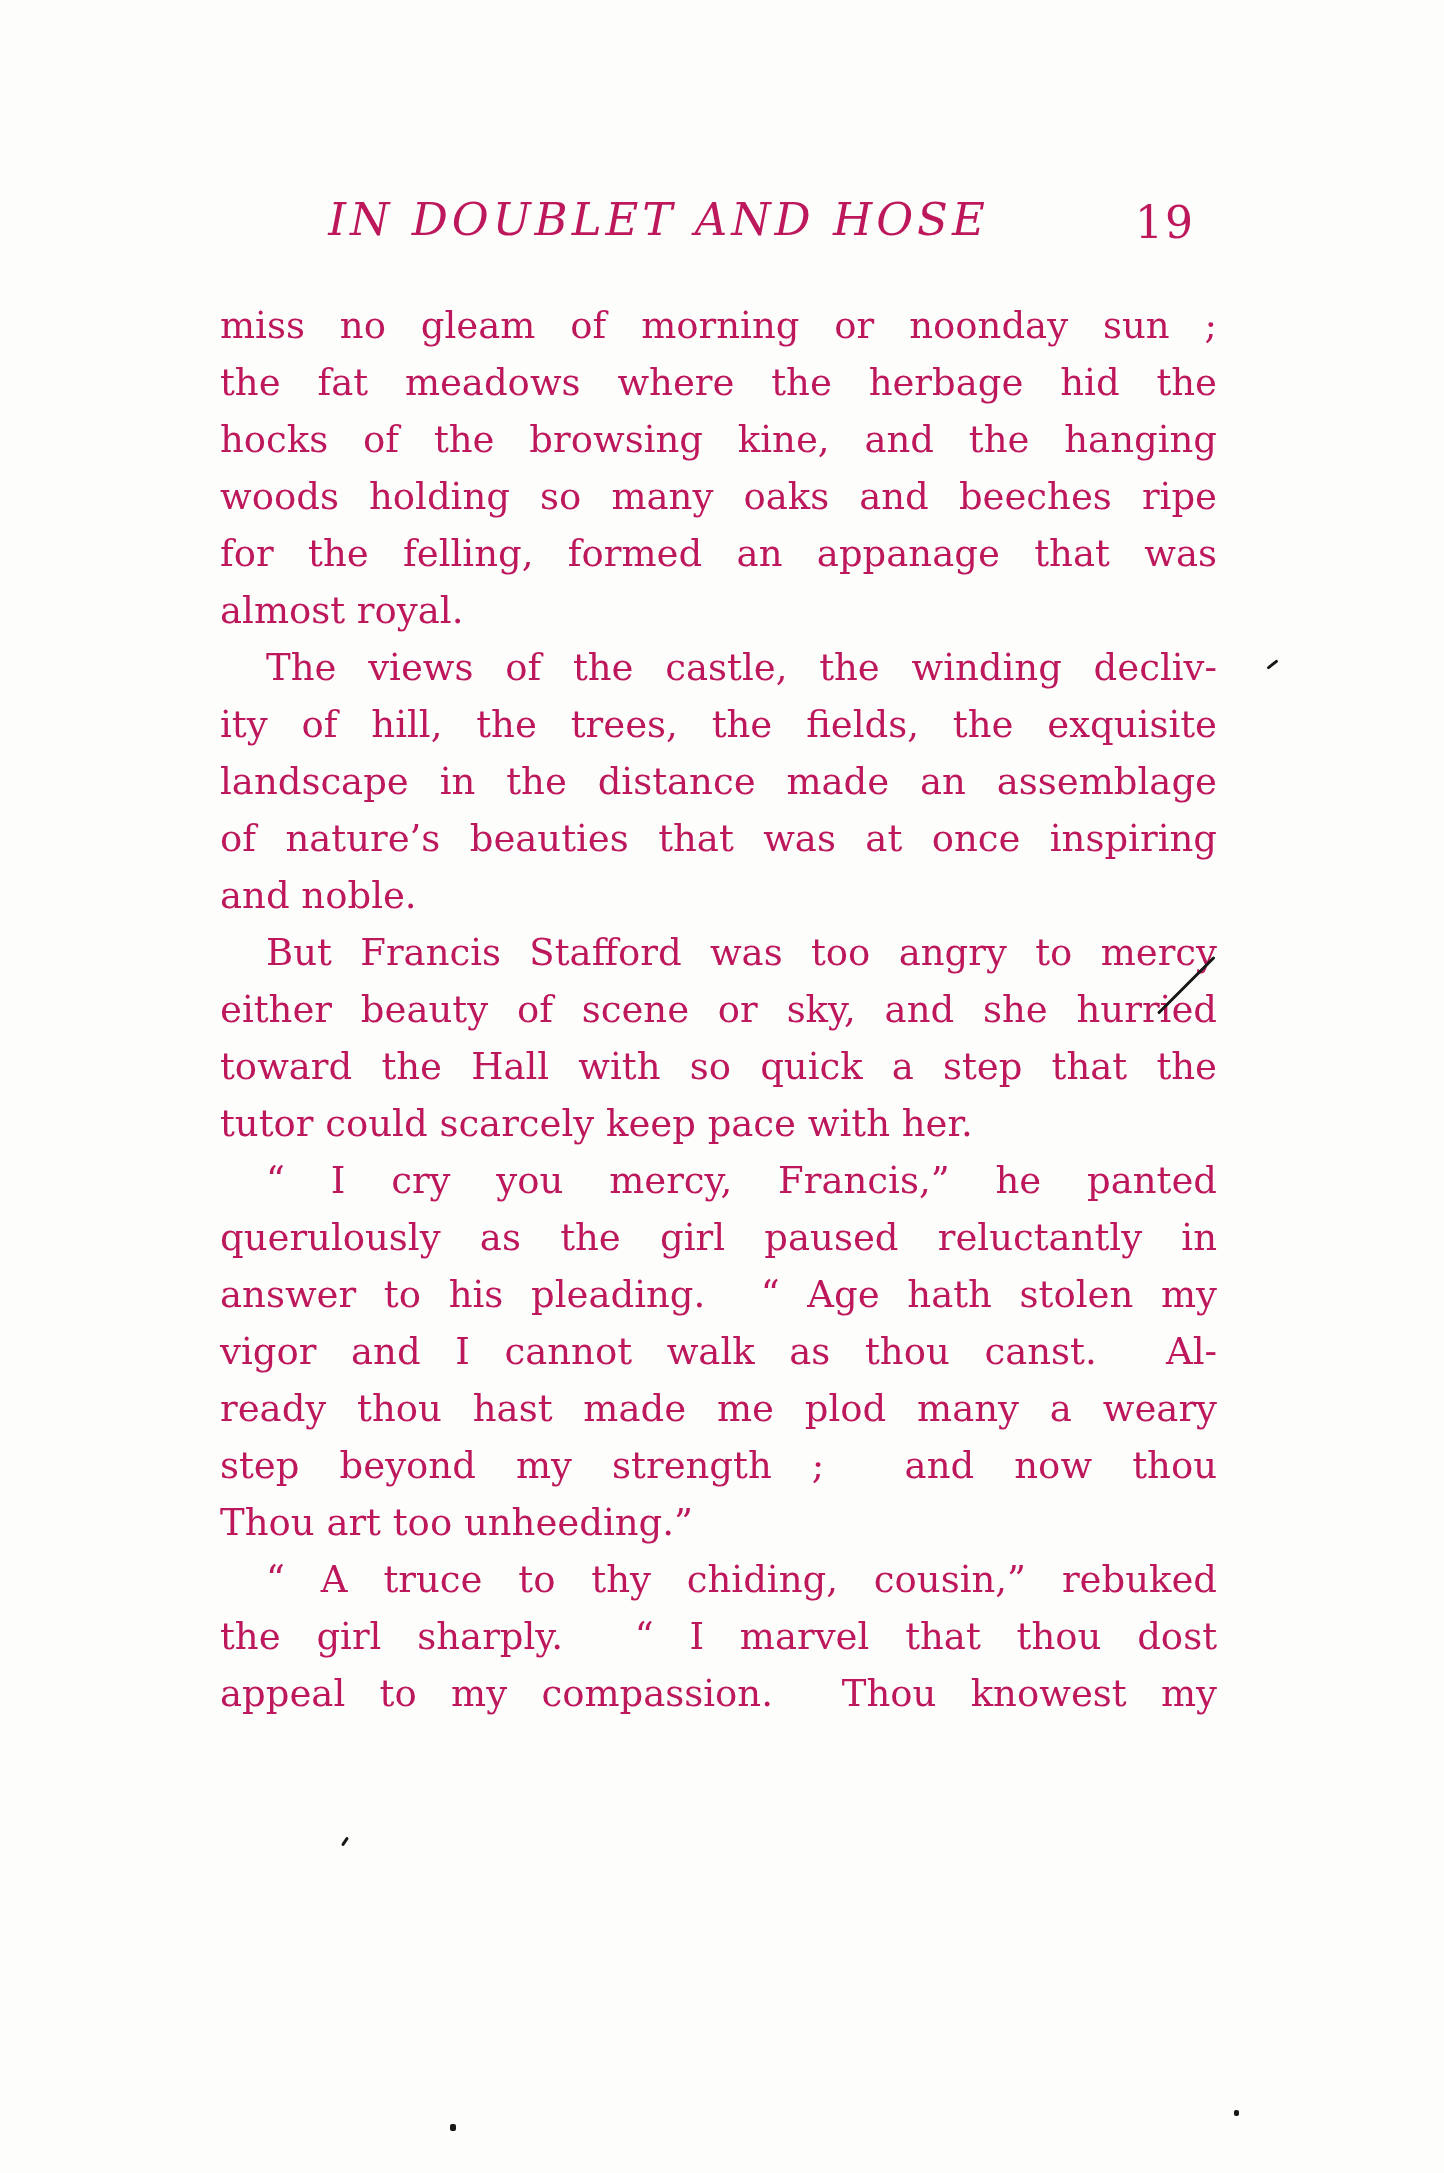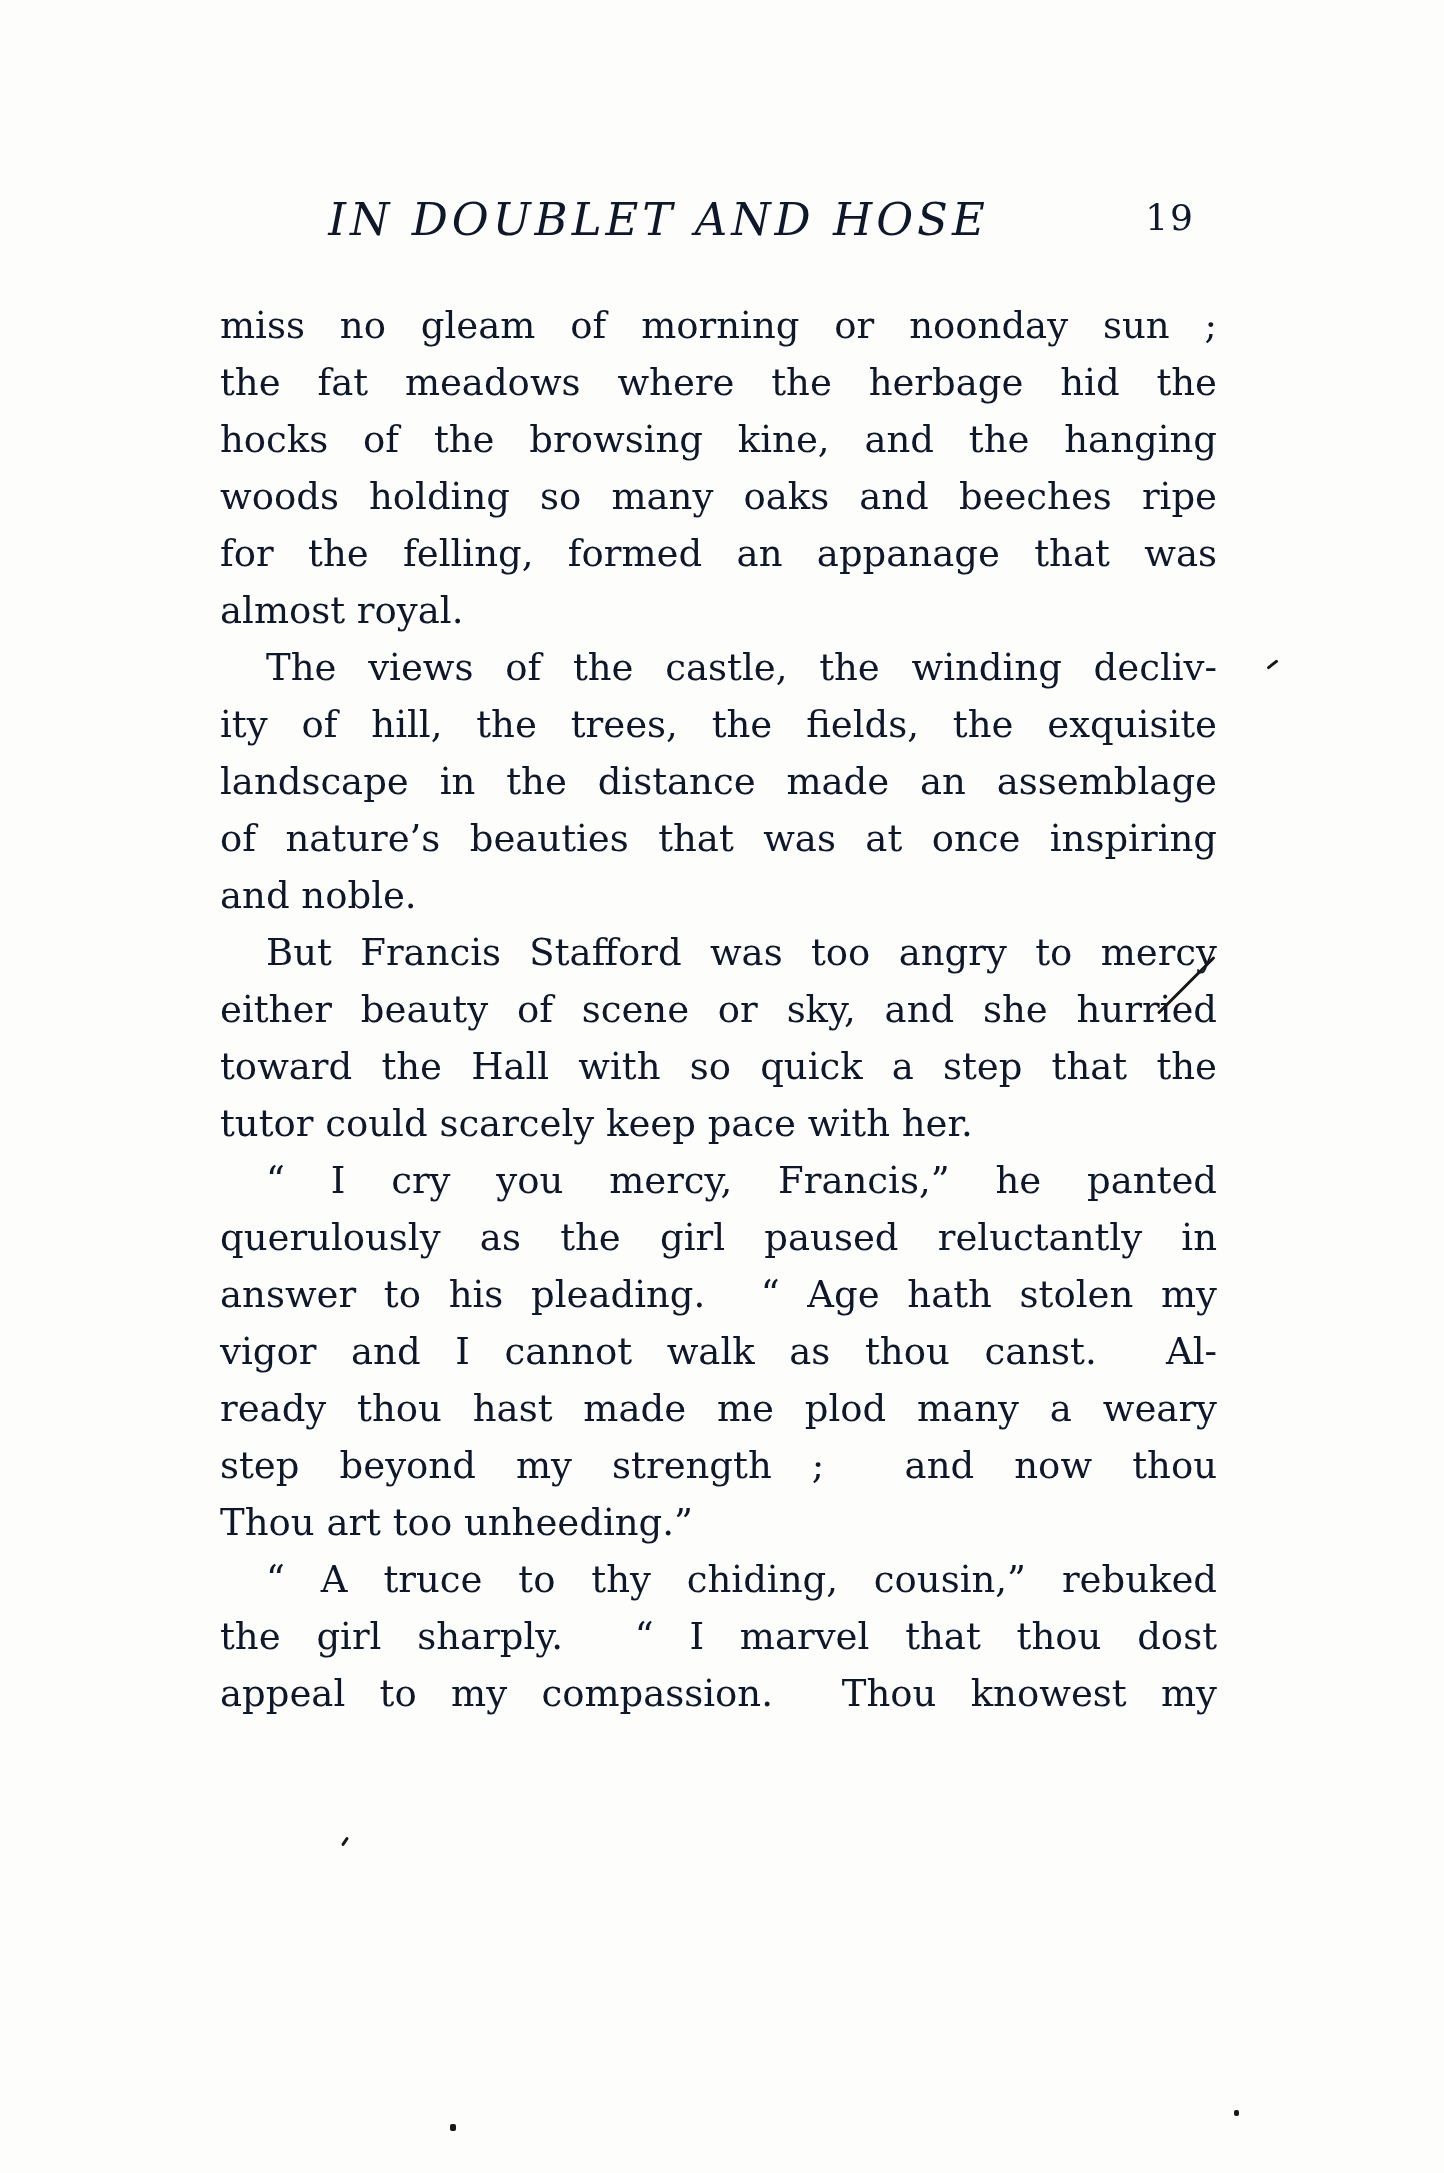--- a/index.html
+++ b/index.html
@@ -6,21 +6,21 @@
     margin: 0;
     padding: 0;
     background: #ffffff;
   }
   .page {
     position: relative;
     width: 1444px;
     height: 2173px;
     background: #fdfdfc;
     font-family: "DejaVu Serif", "Liberation Serif", serif;
-    color: #0f172a;
+    color: #be185d;
     overflow: hidden;
   }
   .running-head {
     position: absolute;
     top: 193px;
     left: 220px;
     width: 997px;
     height: 60px;
   }
   .running-title {
@@ -29,21 +29,21 @@
     font-style: italic;
     font-size: 45px;
     letter-spacing: 4px;
     white-space: nowrap;
     padding-right: 120px; 
   }
   .folio {
     position: absolute;
     top: 4px;
     right: 22px;
-    font-size: 36px;
+    font-size: 44px;
     letter-spacing: 2px;
     font-style: normal;
   }
   .body-text {
     position: absolute;
     top: 297px;
     left: 220px;
     width: 997px;
     font-size: 37px;
     line-height: 57px;

